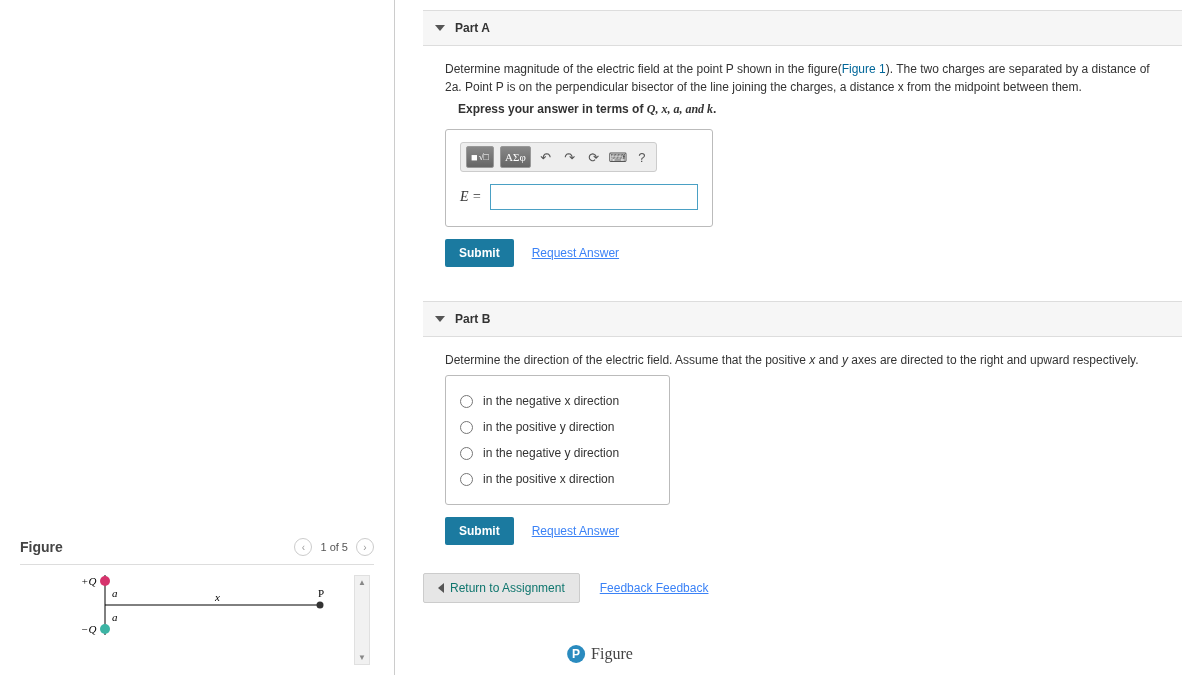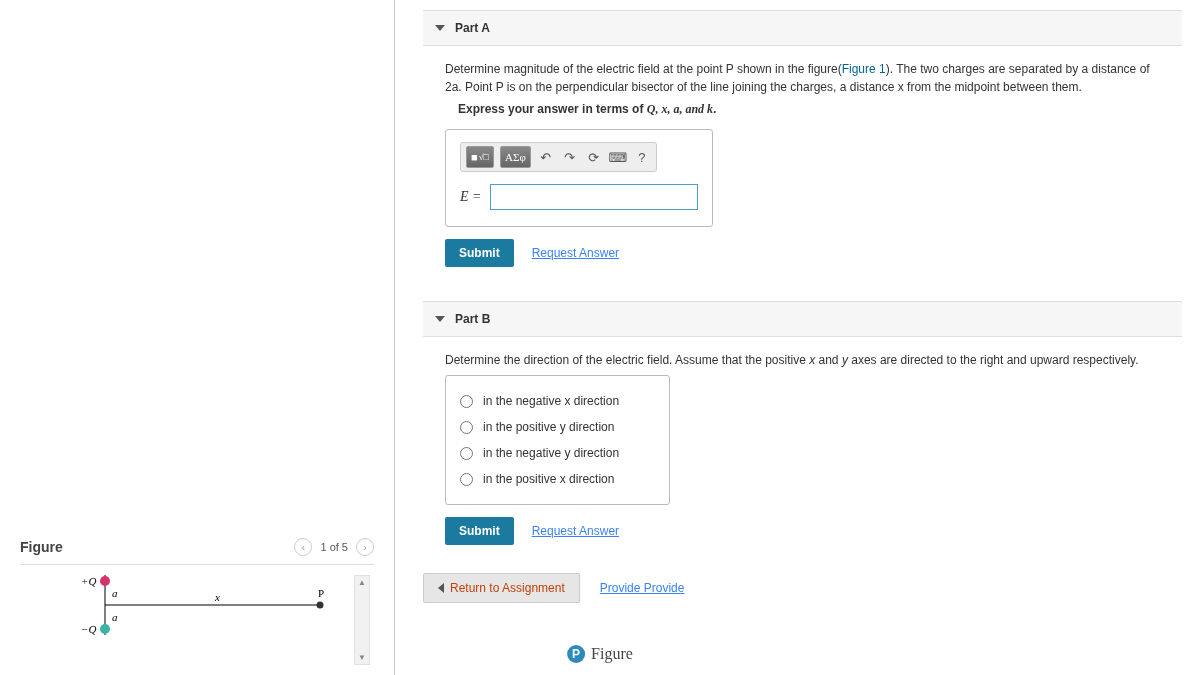--- a/index.html
+++ b/index.html
@@ -23,21 +23,21 @@
   .eq-label { font-style: italic; font-family: 'Times New Roman', serif; font-size:14px;}
   .eq-input { flex:1; height:26px; border:1px solid #4aa0c4; background:#fff; padding:2px 4px; font-size:13px; outline:none;}
   .actions { display:flex; align-items:center; gap:18px; margin-top:8px;}
   .submit-btn { background:#1b7aa0; color:#fff; border:none; padding:7px 14px; font-size:12px; border-radius:2px; cursor:pointer; font-weight:bold;}
   .link-btn { color:#3b82f6; text-decoration: underline; cursor:pointer; font-size:12px;}
   #partA-spacer { height:16px;}
   .mc-card { border:1px solid #bbb; border-radius:3px; width:225px; padding:12px 14px; margin-bottom:12px;}
   .mc-row { display:flex; align-items:center; gap:10px; padding:6px 0; font-size:12px;}
   .mc-row input[type=radio]{ width:13px; height:13px;}
   .bottom-row { display:flex; gap:20px; align-items:center; margin-top:10px; padding-left:0;}
-  .return-btn { background:#e6e6e6; border:1px solid #ccc; padding:7px 14px; font-size:12px; color:#c2410c; cursor:pointer; display:flex; align-items:center; gap:6px; border-radius:2px;}
+  .return-btn { background:#e6e6e6; border:1px solid #ccc; padding:7px 14px; font-size:12px; color:#0f766e; cursor:pointer; display:flex; align-items:center; gap:6px; border-radius:2px;}
   .caret-left { width:0;height:0;border-top:5px solid transparent;border-bottom:5px solid transparent;border-right:6px solid #555; display:inline-block;}
   .figure-block { margin-top:auto; }
   .figure-header { display:flex; justify-content:space-between; align-items:center; border-bottom:1px solid #ddd; padding:6px 0 8px; margin-bottom:10px;}
   .figure-title { font-weight:bold; font-size:14px; color:#444;}
   .pager { display:flex; align-items:center; gap:8px; font-size:11px; color:#555;}
   .pager-btn { width:18px;height:18px;border:1px solid #ccc;border-radius:50%;display:inline-flex;align-items:center;justify-content:center;color:#999;font-size:10px;}
   .figure-canvas { position:relative; height:90px; padding-left:55px; }
   .scrollbar-stub { position:absolute; right:4px; top:0; bottom:0; width:16px; background:#f1f1f1; border:1px solid #e0e0e0; display:flex; flex-direction:column; justify-content:space-between; align-items:center; padding:2px 0;}
   .scroll-arrow { font-size:8px; color:#888;}
   .footer-brand { position:absolute; bottom:12px; left:50%; transform:translateX(-50%); display:flex; align-items:center; gap:6px; font-family: 'Times New Roman', serif; font-size:16px; color:#444;}
@@ -150,21 +150,21 @@
         <button class="submit-btn">Submit</button>
         <span class="link-btn">Request Answer</span>
       </div>
     </div>
 
     <div class="bottom-row">
       <button class="return-btn">
         <span class="caret-left"></span>
         <span>Return to Assignment</span>
       </button>
-      <span class="link-btn">Provide Provide</span>
+      <span class="link-btn">Feedback Feedback</span>
     </div>
 
   </div>
 </div>
 
 <div class="footer-brand">
   <span class="brand-p">P</span>
   <span>Figure</span>
 </div>
 

